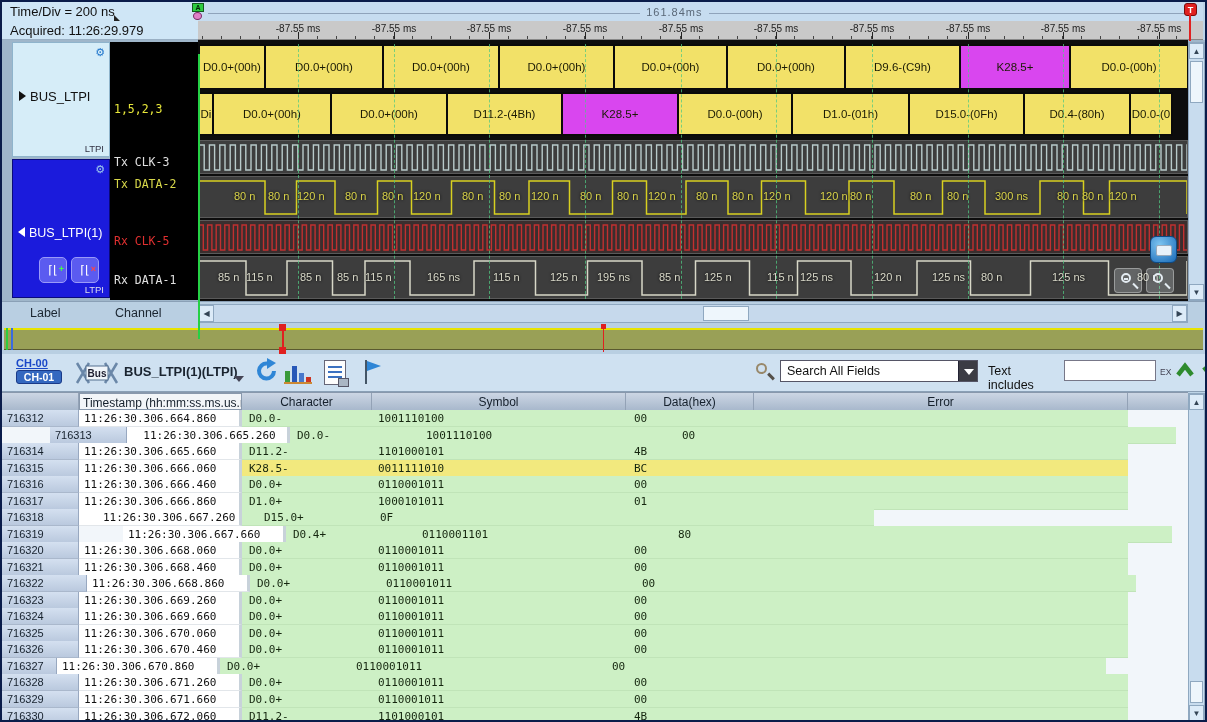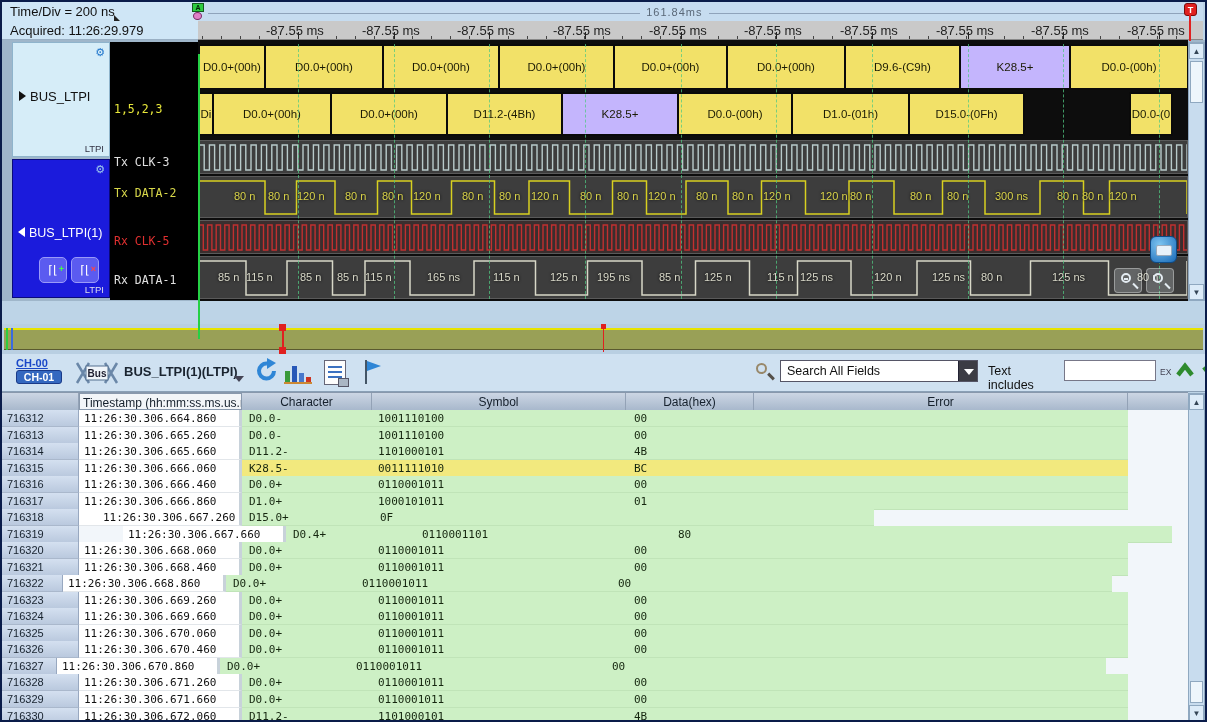--- a/index.html
+++ b/index.html
@@ -20,21 +20,21 @@
      font-size:7px;font-weight:bold;text-align:center;line-height:8px;}
   .marker-a .dot{width:9px;height:8px;background:#e080c8;border:1px solid #7a2a66;border-radius:50%;margin-left:1px;}
   .marker-t{position:absolute;right:6px;top:1px;width:13px;height:13px;background:#e02020;border:1px solid #7a0a0a;
      border-radius:3px;color:#fff;font-size:9px;font-weight:bold;text-align:center;line-height:12px;}
   .trig-line{position:absolute;right:12px;top:13px;width:2px;height:26px;background:#e02020;z-index:5;}
   .acquired-box{position:absolute;left:0;top:19px;width:196px;height:19px;background:#cfe6f6;
      font-size:13px;color:#111;padding:2px 0 0 8px;border-bottom:1px solid #9ab0c4;}
   .ruler{position:absolute;left:196px;top:19px;right:2px;height:19px;background:#c9c9c9;border-bottom:1px solid #888;}
   .ruler .mj{position:absolute;bottom:0;width:1px;height:7px;background:#222;}
   .ruler .mn{position:absolute;bottom:0;width:1px;height:3px;background:#444;}
-  .ruler .lb{position:absolute;top:2px;width:64px;margin-left:-32px;text-align:left;font-size:13px;color:#222;}
+  .ruler .lb{position:absolute;top:2px;width:64px;margin-left:-32px;text-align:center;font-size:10px;color:#222;}
   
   .wave-section{position:absolute;left:0;top:38px;width:1203px;height:261px;background:#9fb6ca;}
   .panel1{position:absolute;left:10px;top:2px;width:98px;height:115px;background:#d6edf8;border:1px solid #8fb4cc;}
   .panel1 .name{position:absolute;left:6px;top:46px;font-size:13px;color:#111;}
   .panel2{position:absolute;left:10px;top:119px;width:98px;height:139px;background:#1b1bdc;border:1px solid #0a0a7a;}
   .panel2 .name{position:absolute;left:5px;top:66px;font-size:12.5px;color:#fff;}
   .tri-r{display:inline-block;width:0;height:0;border-top:5px solid transparent;border-bottom:5px solid transparent;
      border-left:7px solid #111;margin-right:4px;}
   .tri-l{display:inline-block;width:0;height:0;border-top:5px solid transparent;border-bottom:5px solid transparent;
      border-right:7px solid #fff;margin-right:4px;}
@@ -44,21 +44,21 @@
   .panel2 .tag{color:#dde;}
   .wbtn{position:absolute;bottom:14px;width:28px;height:26px;background:#5b5bf0;border:1px solid #9a9af8;
      border-radius:5px;color:#fff;font-size:12px;text-align:center;line-height:24px;}
   .wbtn .mk{position:absolute;right:2px;bottom:1px;font-size:9px;font-weight:bold;}
   .chanstrip{position:absolute;left:108px;top:2px;width:88px;height:258px;background:#000;}
   .chanstrip .ch{position:absolute;left:4px;font-size:11.5px;font-family:"DejaVu Sans Mono",monospace;}
   .canvas{position:absolute;left:196px;top:0;width:990px;height:261px;background:#0d0d0d;overflow:hidden;}
   .busrow{position:absolute;left:0;width:100%;}
   .seg{position:absolute;top:0;bottom:0;background:#f2e168;border:2px solid #0a0a0a;display:flex;
      align-items:center;justify-content:center;font-size:11.5px;color:#1b1b05;white-space:nowrap;overflow:hidden;}
-  .seg.k{background:#c4b5fd;}
+  .seg.k{background:#d946ef;}
   .waverow{position:absolute;left:0;width:990px;background:#3d3d3d;border:1px solid #5a5a5a;}
   .wlabel{position:absolute;font-size:11px;white-space:nowrap;text-shadow:0 0 3px #000;}
   .dotline{position:absolute;top:4px;height:255px;width:0;border-left:1px dashed rgba(80,200,130,.75);z-index:4;pointer-events:none;}
   .aline{position:absolute;left:196px;top:14px;width:2px;height:285px;background:#25d045;z-index:6;}
   .fbtn-save{position:absolute;left:952px;top:196px;width:27px;height:27px;border-radius:6px;z-index:7;
      background:radial-gradient(circle at 35% 30%,#7cc4f0,#1a6ab8);border:1px solid #0d4a86;}
   .fbtn-save .doc{position:absolute;left:5px;top:8px;width:16px;height:11px;background:#e8f2fa;border-radius:2px;border:1px solid #9ab;}
   .fbtn{position:absolute;width:28px;height:25px;border-radius:4px;background:rgba(235,244,250,.22);
      border:1px solid rgba(255,255,255,.35);z-index:7;}
   .mag{position:absolute;left:6px;top:4px;width:10px;height:10px;border:2px solid #e4ecf2;border-radius:50%;}
@@ -234,21 +234,21 @@
     <div class="panel2">
       <span class="gear">⚙</span>
       <div class="name"><span class="tri-l"></span><span>BUS_LTPI(1)</span></div>
       <div class="wbtn" style="left:26px">⌈⌊<span class="mk" style="color:#4f4">+</span></div>
       <div class="wbtn" style="left:58px">⌈⌊<span class="mk" style="color:#f44">×</span></div>
       <div class="tag">LTPI</div>
     </div>
     <div class="chanstrip" id="chanstrip">
         <div class="ch" style="color: rgb(232, 232, 58); top: 60px;">1,5,2,3</div>
         <div class="ch" style="color: rgb(224, 224, 224); top: 113px;">Tx CLK-3</div>
-        <div class="ch" style="color: rgb(216, 216, 74); top: 144px;">Tx DATA-2</div>
+        <div class="ch" style="color: rgb(216, 216, 74); top: 135px;">Tx DATA-2</div>
         <div class="ch" style="color: rgb(224, 48, 48); top: 192px;">Rx CLK-5</div>
         <div class="ch" style="color: rgb(224, 224, 224); top: 231px;">Rx DATA-1</div>
       </div>
 
     <div class="canvas" id="canvas">
       <div class="busrow" id="bus1" style="top:4px;height:46px">
           <div class="seg" style="left: 0px; width: 68px;">D0.0+(00h)</div>
           <div class="seg" style="left: 66px; width: 120px;">D0.0+(00h)</div>
           <div class="seg" style="left: 184px; width: 118px;">D0.0+(00h)</div>
           <div class="seg" style="left: 300px; width: 117px;">D0.0+(00h)</div>
@@ -260,20 +260,21 @@
         </div>
       <div class="busrow" id="bus2" style="top:52px;height:44px">
           <div class="seg" style="left: 0px; width: 16px;">Di</div>
           <div class="seg" style="left: 14px; width: 120px;">D0.0+(00h)</div>
           <div class="seg" style="left: 132px; width: 118px;">D0.0+(00h)</div>
           <div class="seg" style="left: 248px; width: 117px;">D11.2-(4Bh)</div>
           <div class="seg k" style="left: 363px; width: 118px;">K28.5+</div>
           <div class="seg" style="left: 479px; width: 116px;">D0.0-(00h)</div>
           <div class="seg" style="left: 593px; width: 119px;">D1.0-(01h)</div>
           <div class="seg" style="left: 710px; width: 117px;">D15.0-(0Fh)</div>
+          <div class="seg" style="left: 825px; width: 108px;">D0.4-(80h)</div>
           <div class="seg" style="left: 931px; width: 44px;">D0.0-(0</div>
         </div>
       <div class="waverow" style="top:100px;height:34px">
         <svg id="txclk" width="988" height="34">
             <path d="M0 29 L0.0 4 L5.2 4 L5.2 29 L10.4 29 L10.4 4 L15.6 4 L15.6 29 L20.8 29 L20.8 4 L26.0 4 L26.0 29 L31.2 29 L31.2 4 L36.4 4 L36.4 29 L41.6 29 L41.6 4 L46.8 4 L46.8 29 L52.0 29 L52.0 4 L57.2 4 L57.2 29 L62.4 29 L62.4 4 L67.6 4 L67.6 29 L72.8 29 L72.8 4 L78.0 4 L78.0 29 L83.2 29 L83.2 4 L88.4 4 L88.4 29 L93.6 29 L93.6 4 L98.8 4 L98.8 29 L104.0 29 L104.0 4 L109.2 4 L109.2 29 L114.4 29 L114.4 4 L119.6 4 L119.6 29 L124.8 29 L124.8 4 L130.0 4 L130.0 29 L135.2 29 L135.2 4 L140.4 4 L140.4 29 L145.6 29 L145.6 4 L150.8 4 L150.8 29 L156.0 29 L156.0 4 L161.2 4 L161.2 29 L166.4 29 L166.4 4 L171.6 4 L171.6 29 L176.8 29 L176.8 4 L182.0 4 L182.0 29 L187.2 29 L187.2 4 L192.4 4 L192.4 29 L197.6 29 L197.6 4 L202.8 4 L202.8 29 L208.0 29 L208.0 4 L213.2 4 L213.2 29 L218.4 29 L218.4 4 L223.6 4 L223.6 29 L228.8 29 L228.8 4 L234.0 4 L234.0 29 L239.2 29 L239.2 4 L244.4 4 L244.4 29 L249.6 29 L249.6 4 L254.8 4 L254.8 29 L260.0 29 L260.0 4 L265.2 4 L265.2 29 L270.4 29 L270.4 4 L275.6 4 L275.6 29 L280.8 29 L280.8 4 L286.0 4 L286.0 29 L291.2 29 L291.2 4 L296.4 4 L296.4 29 L301.6 29 L301.6 4 L306.8 4 L306.8 29 L312.0 29 L312.0 4 L317.2 4 L317.2 29 L322.4 29 L322.4 4 L327.6 4 L327.6 29 L332.8 29 L332.8 4 L338.0 4 L338.0 29 L343.2 29 L343.2 4 L348.4 4 L348.4 29 L353.6 29 L353.6 4 L358.8 4 L358.8 29 L364.0 29 L364.0 4 L369.2 4 L369.2 29 L374.4 29 L374.4 4 L379.6 4 L379.6 29 L384.8 29 L384.8 4 L390.0 4 L390.0 29 L395.2 29 L395.2 4 L400.4 4 L400.4 29 L405.6 29 L405.6 4 L410.8 4 L410.8 29 L416.0 29 L416.0 4 L421.2 4 L421.2 29 L426.4 29 L426.4 4 L431.6 4 L431.6 29 L436.8 29 L436.8 4 L442.0 4 L442.0 29 L447.2 29 L447.2 4 L452.4 4 L452.4 29 L457.6 29 L457.6 4 L462.8 4 L462.8 29 L468.0 29 L468.0 4 L473.2 4 L473.2 29 L478.4 29 L478.4 4 L483.6 4 L483.6 29 L488.8 29 L488.8 4 L494.0 4 L494.0 29 L499.2 29 L499.2 4 L504.4 4 L504.4 29 L509.6 29 L509.6 4 L514.8 4 L514.8 29 L520.0 29 L520.0 4 L525.2 4 L525.2 29 L530.4 29 L530.4 4 L535.6 4 L535.6 29 L540.8 29 L540.8 4 L546.0 4 L546.0 29 L551.2 29 L551.2 4 L556.4 4 L556.4 29 L561.6 29 L561.6 4 L566.8 4 L566.8 29 L572.0 29 L572.0 4 L577.2 4 L577.2 29 L582.4 29 L582.4 4 L587.6 4 L587.6 29 L592.8 29 L592.8 4 L598.0 4 L598.0 29 L603.2 29 L603.2 4 L608.4 4 L608.4 29 L613.6 29 L613.6 4 L618.8 4 L618.8 29 L624.0 29 L624.0 4 L629.2 4 L629.2 29 L634.4 29 L634.4 4 L639.6 4 L639.6 29 L644.8 29 L644.8 4 L650.0 4 L650.0 29 L655.2 29 L655.2 4 L660.4 4 L660.4 29 L665.6 29 L665.6 4 L670.8 4 L670.8 29 L676.0 29 L676.0 4 L681.2 4 L681.2 29 L686.4 29 L686.4 4 L691.6 4 L691.6 29 L696.8 29 L696.8 4 L702.0 4 L702.0 29 L707.2 29 L707.2 4 L712.4 4 L712.4 29 L717.6 29 L717.6 4 L722.8 4 L722.8 29 L728.0 29 L728.0 4 L733.2 4 L733.2 29 L738.4 29 L738.4 4 L743.6 4 L743.6 29 L748.8 29 L748.8 4 L754.0 4 L754.0 29 L759.2 29 L759.2 4 L764.4 4 L764.4 29 L769.6 29 L769.6 4 L774.8 4 L774.8 29 L780.0 29 L780.0 4 L785.2 4 L785.2 29 L790.4 29 L790.4 4 L795.6 4 L795.6 29 L800.8 29 L800.8 4 L806.0 4 L806.0 29 L811.2 29 L811.2 4 L816.4 4 L816.4 29 L821.6 29 L821.6 4 L826.8 4 L826.8 29 L832.0 29 L832.0 4 L837.2 4 L837.2 29 L842.4 29 L842.4 4 L847.6 4 L847.6 29 L852.8 29 L852.8 4 L858.0 4 L858.0 29 L863.2 29 L863.2 4 L868.4 4 L868.4 29 L873.6 29 L873.6 4 L878.8 4 L878.8 29 L884.0 29 L884.0 4 L889.2 4 L889.2 29 L894.4 29 L894.4 4 L899.6 4 L899.6 29 L904.8 29 L904.8 4 L910.0 4 L910.0 29 L915.2 29 L915.2 4 L920.4 4 L920.4 29 L925.6 29 L925.6 4 L930.8 4 L930.8 29 L936.0 29 L936.0 4 L941.2 4 L941.2 29 L946.4 29 L946.4 4 L951.6 4 L951.6 29 L956.8 29 L956.8 4 L962.0 4 L962.0 29 L967.2 29 L967.2 4 L972.4 4 L972.4 29 L977.6 29 L977.6 4 L982.8 4 L982.8 29 L988.0 29 L988.0 4 L993.2 4 L993.2 29 L998.4 29" stroke="#b8caca" stroke-width="1.4" fill="none"></path>
           </svg>
       </div>
       <div class="waverow" style="top:136px;height:42px" id="txdatarow">
         <svg id="txdata" width="988" height="42">
             <path d="M0 4 L66.0 4 L66.0 37 L97.5 37 L97.5 4 L136.0 4 L136.0 37 L178.5 37 L178.5 4 L212.5 4 L212.5 37 L252.5 37 L252.5 4 L295.5 4 L295.5 37 L330.0 37 L330.0 4 L370.5 4 L370.5 37 L413.5 37 L413.5 4 L447.5 4 L447.5 37 L487.0 37 L487.0 4 L529.0 4 L529.0 37 L562.5 37 L562.5 4 L606.5 4 L606.5 37 L650.0 37 L650.0 4 L695.0 4 L695.0 37 L743.5 37 L743.5 4 L786.0 4 L786.0 37 L841.0 37 L841.0 4 L884.5 4 L884.5 37 L910.5 37 L910.5 4 L988.0 4 L988.0 37" stroke="#d8d020" stroke-width="1.5" fill="none"></path>
@@ -354,20 +355,29 @@
     </div>
     <div class="aline"></div>
 
     <div class="vsb" style="left:1186px;top:2px;width:17px;height:259px">
       <div class="sbtn" style="top:0">▲</div>
       <div class="sthumb" style="top:18px;height:42px"></div>
       <div class="sbtn" style="bottom:0">▼</div>
     </div>
   </div>
 
+  <div class="labelbar">
+    <span class="t" style="left:28px">Label</span>
+    <span class="t" style="left:113px">Channel</span>
+    <div class="hsb">
+      <div class="hbtn" style="left:0">◀</div>
+      <div class="hthumb"></div>
+      <div class="hbtn" style="right:0">▶</div>
+    </div>
+  </div>
 
   <div class="overview">
     <div class="oband"></div>
     <div class="oticka"></div>
     <div class="otickb"></div>
     <div class="om1">
         <div class="sq" style="top:0"></div>
         <div class="sq" style="bottom:0"></div>
       </div>
     <div class="om2">
@@ -444,22 +454,22 @@
   <div class="rows" id="rows">
       <div class="trow" style="top: 0px;">
         <div class="cell c-num" style="width: 77px;">716312</div>
         <div class="cell c-ts" style="width: 163px;">11:26:30.306.664.860</div>
         <div class="cell c-g" style="width: 130px; padding-left: 7px;">D0.0-</div>
         <div class="cell c-g" style="width: 254px; padding-left: 6px;">1001110100</div>
         <div class="cell c-g" style="width: 128px; padding-left: 8px;">00</div>
         <div class="cell c-g" style="width: 374px;"></div>
       </div>
       <div class="trow" style="top: 16.53px;">
-        <div class="cell c-num" style="width: 77px;">716313</div>
-        <div class="cell c-ts" style="width: 163px;">11:26:30.306.665.260</div>
+        <div class="cell c-num" style="width: 77px; margin-left: 48px;">716313</div>
+        <div class="cell c-ts" style="width: 163px; text-align: center;">11:26:30.306.665.260</div>
         <div class="cell c-g" style="width: 130px; padding-left: 7px;">D0.0-</div>
         <div class="cell c-g" style="width: 254px; padding-left: 6px;">1001110100</div>
         <div class="cell c-g" style="width: 128px; padding-left: 8px;">00</div>
         <div class="cell c-g" style="width: 374px;"></div>
       </div>
       <div class="trow" style="top: 33.06px;">
         <div class="cell c-num" style="width: 77px;">716314</div>
         <div class="cell c-ts" style="width: 163px;">11:26:30.306.665.660</div>
         <div class="cell c-g" style="width: 130px; padding-left: 7px;">D11.2-</div>
         <div class="cell c-g" style="width: 254px; padding-left: 6px;">1101000101</div>
@@ -486,21 +496,21 @@
         <div class="cell c-num" style="width: 77px;">716317</div>
         <div class="cell c-ts" style="width: 163px;">11:26:30.306.666.860</div>
         <div class="cell c-g" style="width: 130px; padding-left: 7px;">D1.0+</div>
         <div class="cell c-g" style="width: 254px; padding-left: 6px;">1000101011</div>
         <div class="cell c-g" style="width: 128px; padding-left: 8px;">01</div>
         <div class="cell c-g" style="width: 374px;"></div>
       </div>
       <div class="trow" style="top: 99.18px;">
         <div class="cell c-num" style="width: 77px;">716318</div>
         <div class="cell c-ts" style="width: 163px; padding-left: 24px;">11:26:30.306.667.260</div>
-        <div class="cell c-g" style="width: 130px; padding-left: 7px;">D15.0+</div>
+        <div class="cell c-g" style="width: 130px; padding-left: 22px;">D15.0+</div>
         <div class="cell c-g" style="width: 128px; padding-left: 8px;">0F</div>
         <div class="cell c-g" style="width: 374px;"></div>
       </div>
       <div class="trow" style="top: 115.71px;">
         <div class="cell c-num" style="width: 77px;">716319</div>
         <div class="cell c-ts" style="width: 163px; margin-left: 44px;">11:26:30.306.667.660</div>
         <div class="cell c-g" style="width: 130px; padding-left: 7px;">D0.4+</div>
         <div class="cell c-g" style="width: 254px; padding-left: 6px;">0110001101</div>
         <div class="cell c-g" style="width: 128px; padding-left: 8px;">80</div>
         <div class="cell c-g" style="width: 374px;"></div>
@@ -515,21 +525,21 @@
       </div>
       <div class="trow" style="top: 148.77px;">
         <div class="cell c-num" style="width: 77px;">716321</div>
         <div class="cell c-ts" style="width: 163px;">11:26:30.306.668.460</div>
         <div class="cell c-g" style="width: 130px; padding-left: 7px;">D0.0+</div>
         <div class="cell c-g" style="width: 254px; padding-left: 6px;">0110001011</div>
         <div class="cell c-g" style="width: 128px; padding-left: 8px;">00</div>
         <div class="cell c-g" style="width: 374px;"></div>
       </div>
       <div class="trow" style="top: 165.3px;">
-        <div class="cell c-num" style="width: 61px;">716322</div>
+        <div class="cell c-num" style="width: 85px;">716322</div>
         <div class="cell c-ts" style="width: 163px;">11:26:30.306.668.860</div>
         <div class="cell c-g" style="width: 130px; padding-left: 7px;">D0.0+</div>
         <div class="cell c-g" style="width: 254px; padding-left: 6px;">0110001011</div>
         <div class="cell c-g" style="width: 128px; padding-left: 8px;">00</div>
         <div class="cell c-g" style="width: 374px;"></div>
       </div>
       <div class="trow" style="top: 181.83px;">
         <div class="cell c-num" style="width: 77px;">716323</div>
         <div class="cell c-ts" style="width: 163px;">11:26:30.306.669.260</div>
         <div class="cell c-g" style="width: 130px; padding-left: 7px;">D0.0+</div>

